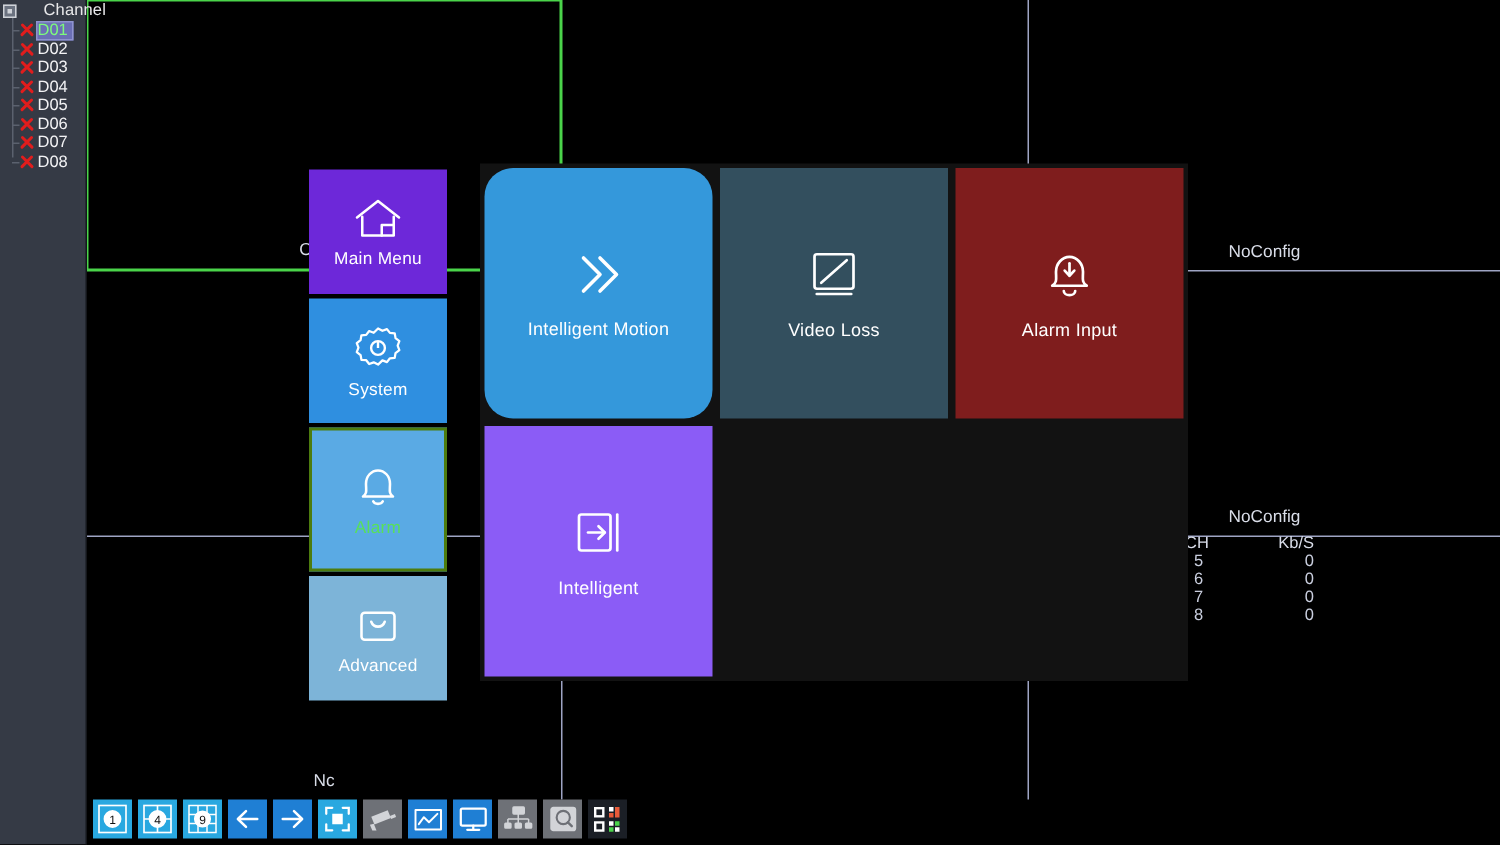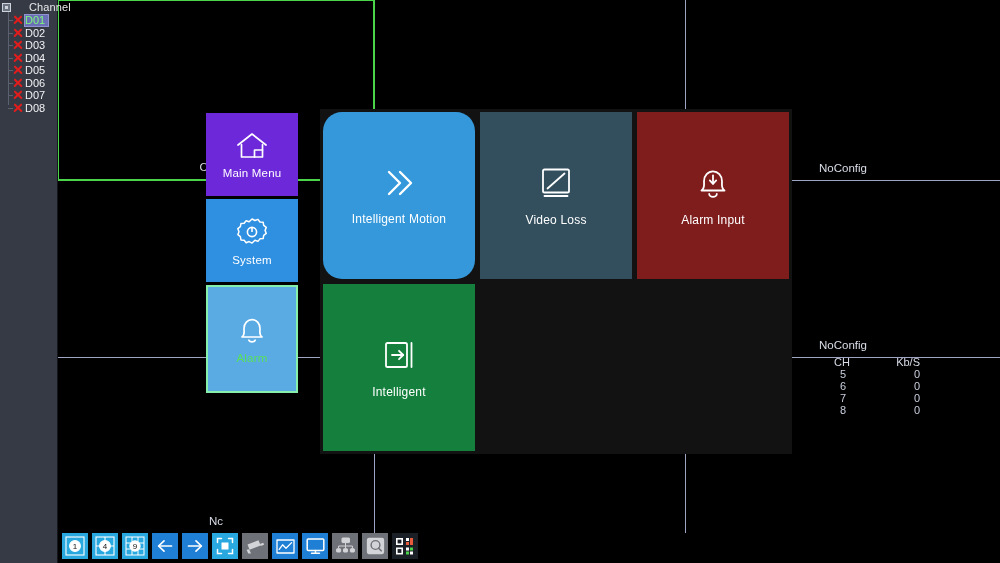--- a/index.html
+++ b/index.html
@@ -86,21 +86,21 @@
   #side-menu { position: absolute; left: 206px; top: 113px; width: 92px; z-index: 20; }
   .menu-btn {
     width: 92px; height: 83px; margin-bottom: 3px;
     display: flex; flex-direction: column; align-items: center;
     justify-content: center; gap: 6px; cursor: pointer;
     color: #ffffff; position: relative;
   }
   .menu-btn .mlabel { font-size: 11.5px; letter-spacing: .2px; }
   .menu-btn.m1 { background: #6d28d9; }
   .menu-btn.m2 { background: #2f8fe0; }
-  .menu-btn.m3 { background: #5aaae4; border: 2px solid #86efac; height: 108px; }
+  .menu-btn.m3 { background: #5aaae4; border: 2px solid #4d7c0f; height: 96px; }
   .menu-btn.m3 .mlabel { color: #58e05a; }
   .menu-btn.m4 { background: #7db4d8; }
   .menu-btn svg { display: block; }
 
   
   #tile-grid {
     position: absolute; left: 320px; top: 109px;
     width: 472px; height: 345px; background: #121212;
     padding: 3px; display: grid;
     grid-template-columns: 1fr 1fr 1fr; grid-template-rows: 1fr 1fr;
@@ -110,21 +110,21 @@
     display: flex; flex-direction: column; align-items: center;
     justify-content: center; gap: 12px; cursor: pointer;
     color: #fff; position: relative;
   }
   .tile .tlabel { font-size: 12px; letter-spacing: .2px; }
   .tile svg { display: block; }
 
   
   #stats {
     position: absolute; left: 790px; top: 356px; width: 120px;
-    color: #c9cede; font-size: 11px; z-index: 5; margin-left: 44px;
+    color: #c9cede; font-size: 11px; z-index: 5;
   }
   #stats .srow { display: flex; }
   #stats .sc1 { width: 34px; text-align: left; }
   #stats .sc2 { width: 52px; text-align: right; }
   #stats .shead { color: #d8dce8; }
   #stats .sbody .srow .sc1 { padding-left: 6px; }
 
   
   #toolbar {
     position: absolute; left: 62px; bottom: 3px; height: 28px;
@@ -240,20 +240,29 @@
     <div class="menu-btn m3">
       <span>
         <svg width="32" height="32" viewBox="0 0 32 32" fill="none" stroke="#fff" stroke-width="1.7" stroke-linecap="round" stroke-linejoin="round">
           <path d="M6 23 h20 C23 21 24 18.5 24 14.5 C24 9.5 20.4 5.6 16 5.6 C11.6 5.6 8 9.5 8 14.5 C8 18.5 9 21 6 23 Z"></path>
           <path d="M12.8 26.2 a3.4 2.6 0 0 0 6.4 0"></path>
         </svg>
       </span>
       <span class="mlabel">Alarm</span>
     </div>
 
+    <div class="menu-btn m4">
+      <span>
+        <svg width="32" height="30" viewBox="0 0 32 30" fill="none" stroke="#fff" stroke-width="1.7" stroke-linecap="round" stroke-linejoin="round">
+          <rect x="5" y="6.5" width="22" height="18" rx="2.2"></rect>
+          <path d="M11.5 12.5 a4.8 5 0 0 0 9 0"></path>
+        </svg>
+      </span>
+      <span class="mlabel">Advanced</span>
+    </div>
   </div>
 
   <div id="tile-grid">
 
     <div class="tile" style="background:#3498db;border-radius:19px;">
       <span>
         <svg width="40" height="34" viewBox="0 0 40 34" fill="none" stroke="#fff" stroke-width="2.4" stroke-linecap="round" stroke-linejoin="round">
           <path d="M10 6 L21 17 L10 28"></path>
           <path d="M21 6 L32 17 L21 28"></path>
         </svg>
@@ -279,21 +288,21 @@
           <path d="M6.5 25.5 h23 C26 23.3 27 20.5 27 16.2 C27 10.6 22.9 6.3 18 6.3 C13.1 6.3 9 10.6 9 16.2 C9 20.5 10 23.3 6.5 25.5 Z"></path>
           <path d="M14.2 29 a3.8 2.8 0 0 0 7.6 0"></path>
           <path d="M18 10.5 v8"></path>
           <path d="M14.8 15.4 L18 18.8 L21.2 15.4"></path>
         </svg>
       </span>
       <span class="tlabel">Alarm Input</span>
     </div>
 
 
-    <div class="tile" style="background:#15803d;">
+    <div class="tile" style="background:#8b5cf6;">
       <span>
         <svg width="36" height="36" viewBox="0 0 36 36" fill="none" stroke="#fff" stroke-width="1.8" stroke-linecap="round" stroke-linejoin="round">
           <rect x="5" y="6" width="21" height="24" rx="1.6"></rect>
           <path d="M30.5 6 V30"></path>
           <path d="M11 18 H22"></path>
           <path d="M18 13.8 L22.2 18 L18 22.2"></path>
         </svg>
       </span>
       <span class="tlabel">Intelligent</span>
     </div>

